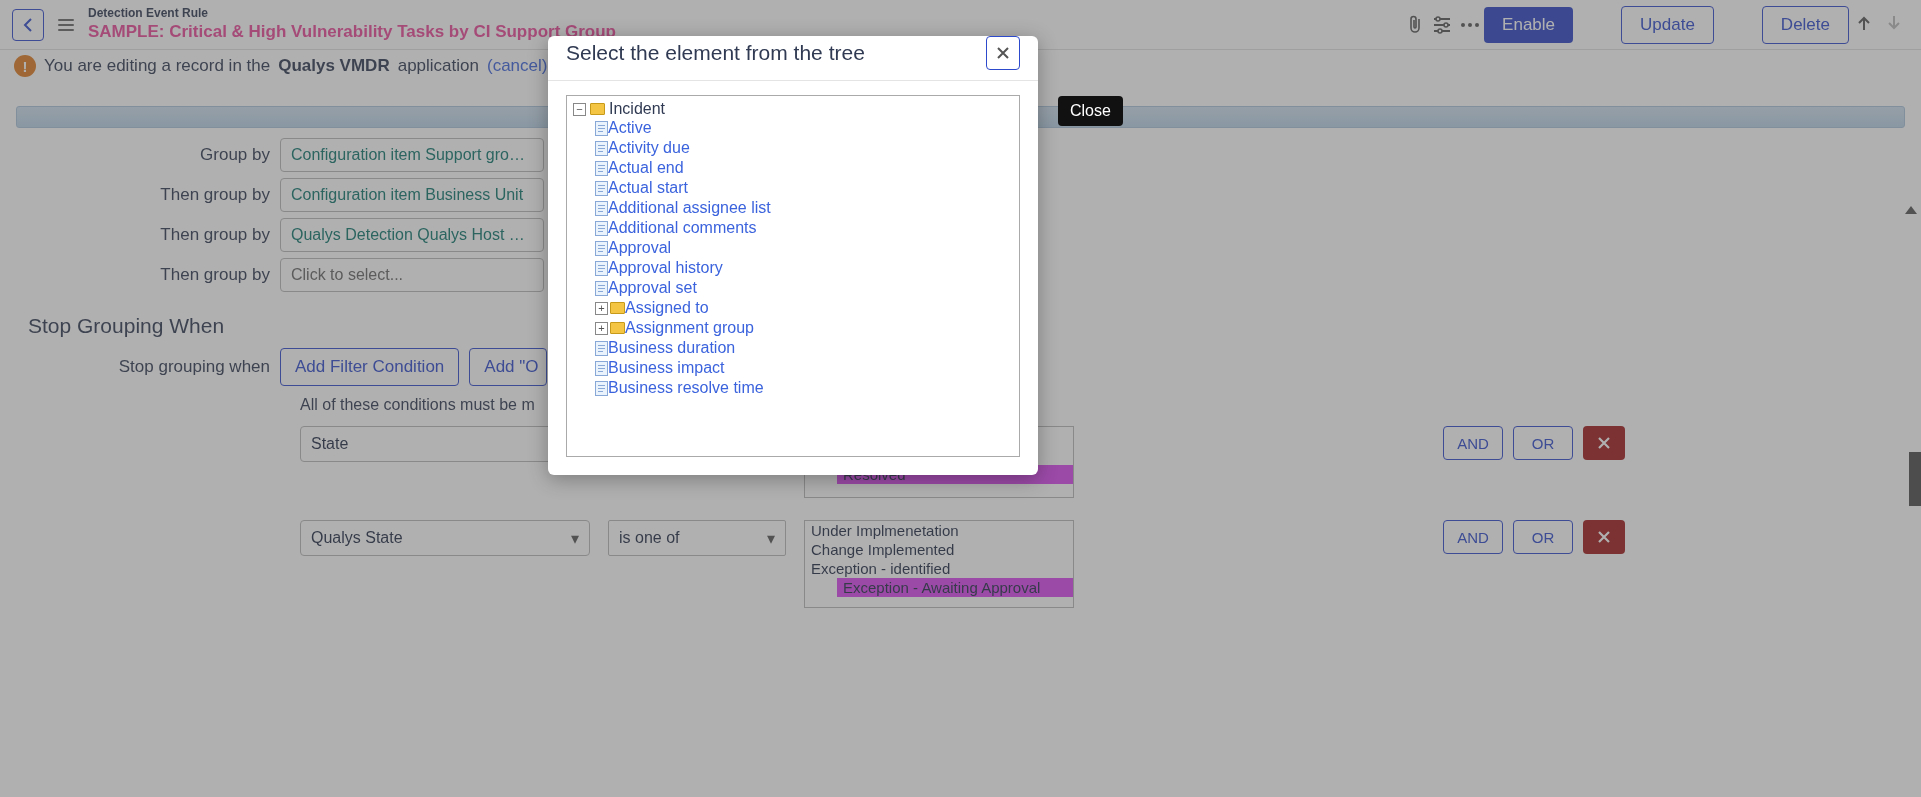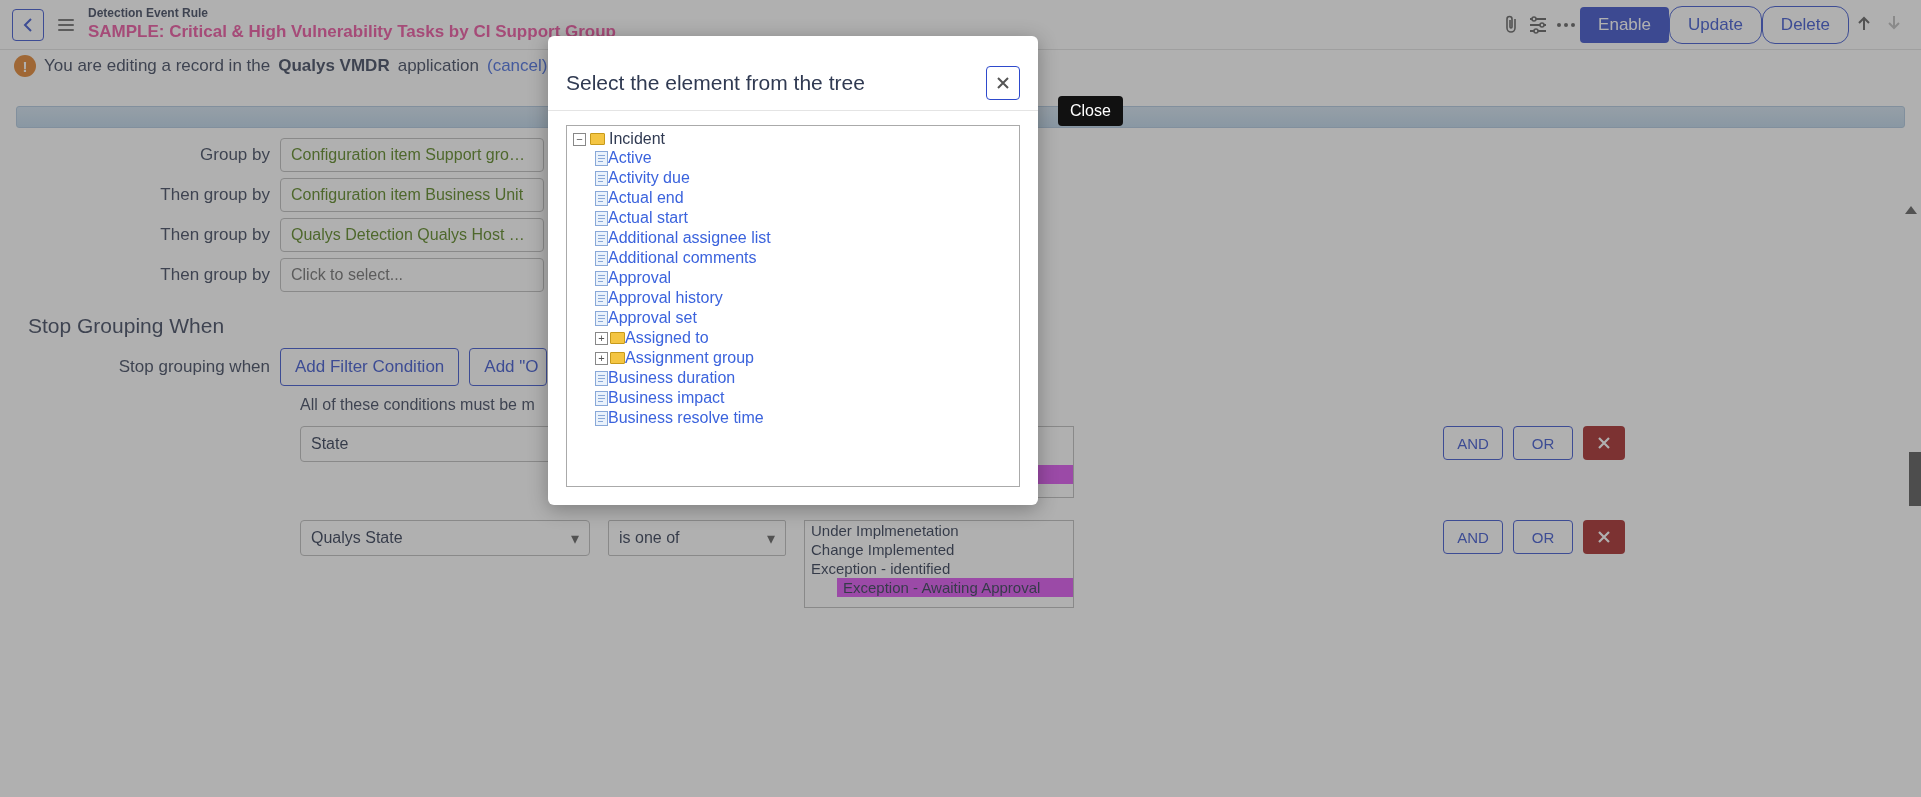--- a/index.html
+++ b/index.html
@@ -40,22 +40,22 @@
   .titles { flex: 1; line-height: 1.25; }
   .title1 { font-size: 12px; font-weight: 600; color: #303a52; }
   .title2 { font-size: 17px; font-weight: 600; color: #ec4899; }
   .header-actions { display: flex; align-items: center; }
   .icon-btn { color: #555; cursor: pointer; padding: 4px; display:flex; align-items:center; justify-content:center; }
   .primary-btn {
     background: #2c44c7; color: #fff; border: none; border-radius: 4px;
     padding: 8px 18px; font-size: 17px; font-weight: 500; cursor: pointer;
   }
   .secondary-btn {
-    background: #fff; color: #2e4acc; border: 1px solid #2e4acc; border-radius: 13px;
-    padding: 8px 18px; font-size: 17px; font-weight: 500; cursor: pointer;
+    background: #fff; color: #2e4acc; border: 1px solid #2e4acc; border-radius: 4px;
+    padding: 8px 18px; font-size: 17px; font-weight: 500; cursor: pointer; margin-left: 48px;
   }
   .nav-arrow { color: #555; padding: 4px 8px; cursor: pointer; }
   
   .info-banner {
     display: flex; align-items: center; gap: 8px;
     padding: 0 14px;
     height: 32px;
     font-size: 17px;
     color: #303a52;
   }
@@ -95,21 +95,21 @@
   }
   .select-box {
     width: 264px;
     height: 34px;
     border: 1px solid #b9b9b9;
     border-radius: 4px;
     background: #fff;
     display: flex; align-items: center;
     padding: 0 10px;
     font-size: 16px;
-    color: #4d7c0f;
+    color: #0f766e;
     position: relative;
     cursor: pointer;
   }
   .select-box.placeholder { color: #666; }
   .section-head {
     font-size: 21px;
     color: #303a52;
     margin: 22px 0 10px 12px;
   }
   .cond-btn {
@@ -182,21 +182,21 @@
     position: absolute;
     top: 36px; left: 548px;
     width: 490px;
     background: #fff;
     border-radius: 6px;
     box-shadow: 0 4px 20px rgba(0,0,0,0.3);
     padding: 0;
   }
   .modal-head {
     display: flex; align-items: center; justify-content: space-between;
-    padding: 30px 18px 10px 18px;
+    padding: 0 18px 10px 18px;
     border-bottom: 1px solid #e4e4e4;
   }
   .modal-title { font-size: 21px; color: #303a52; }
   .close-btn {
     width: 34px; height: 34px;
     border: 1.5px solid #2e4acc; border-radius: 4px;
     display:flex; align-items:center; justify-content:center;
     cursor: pointer; color: #555; background:#fff;
   }
   .modal-body { padding: 14px 18px 18px 18px; }

